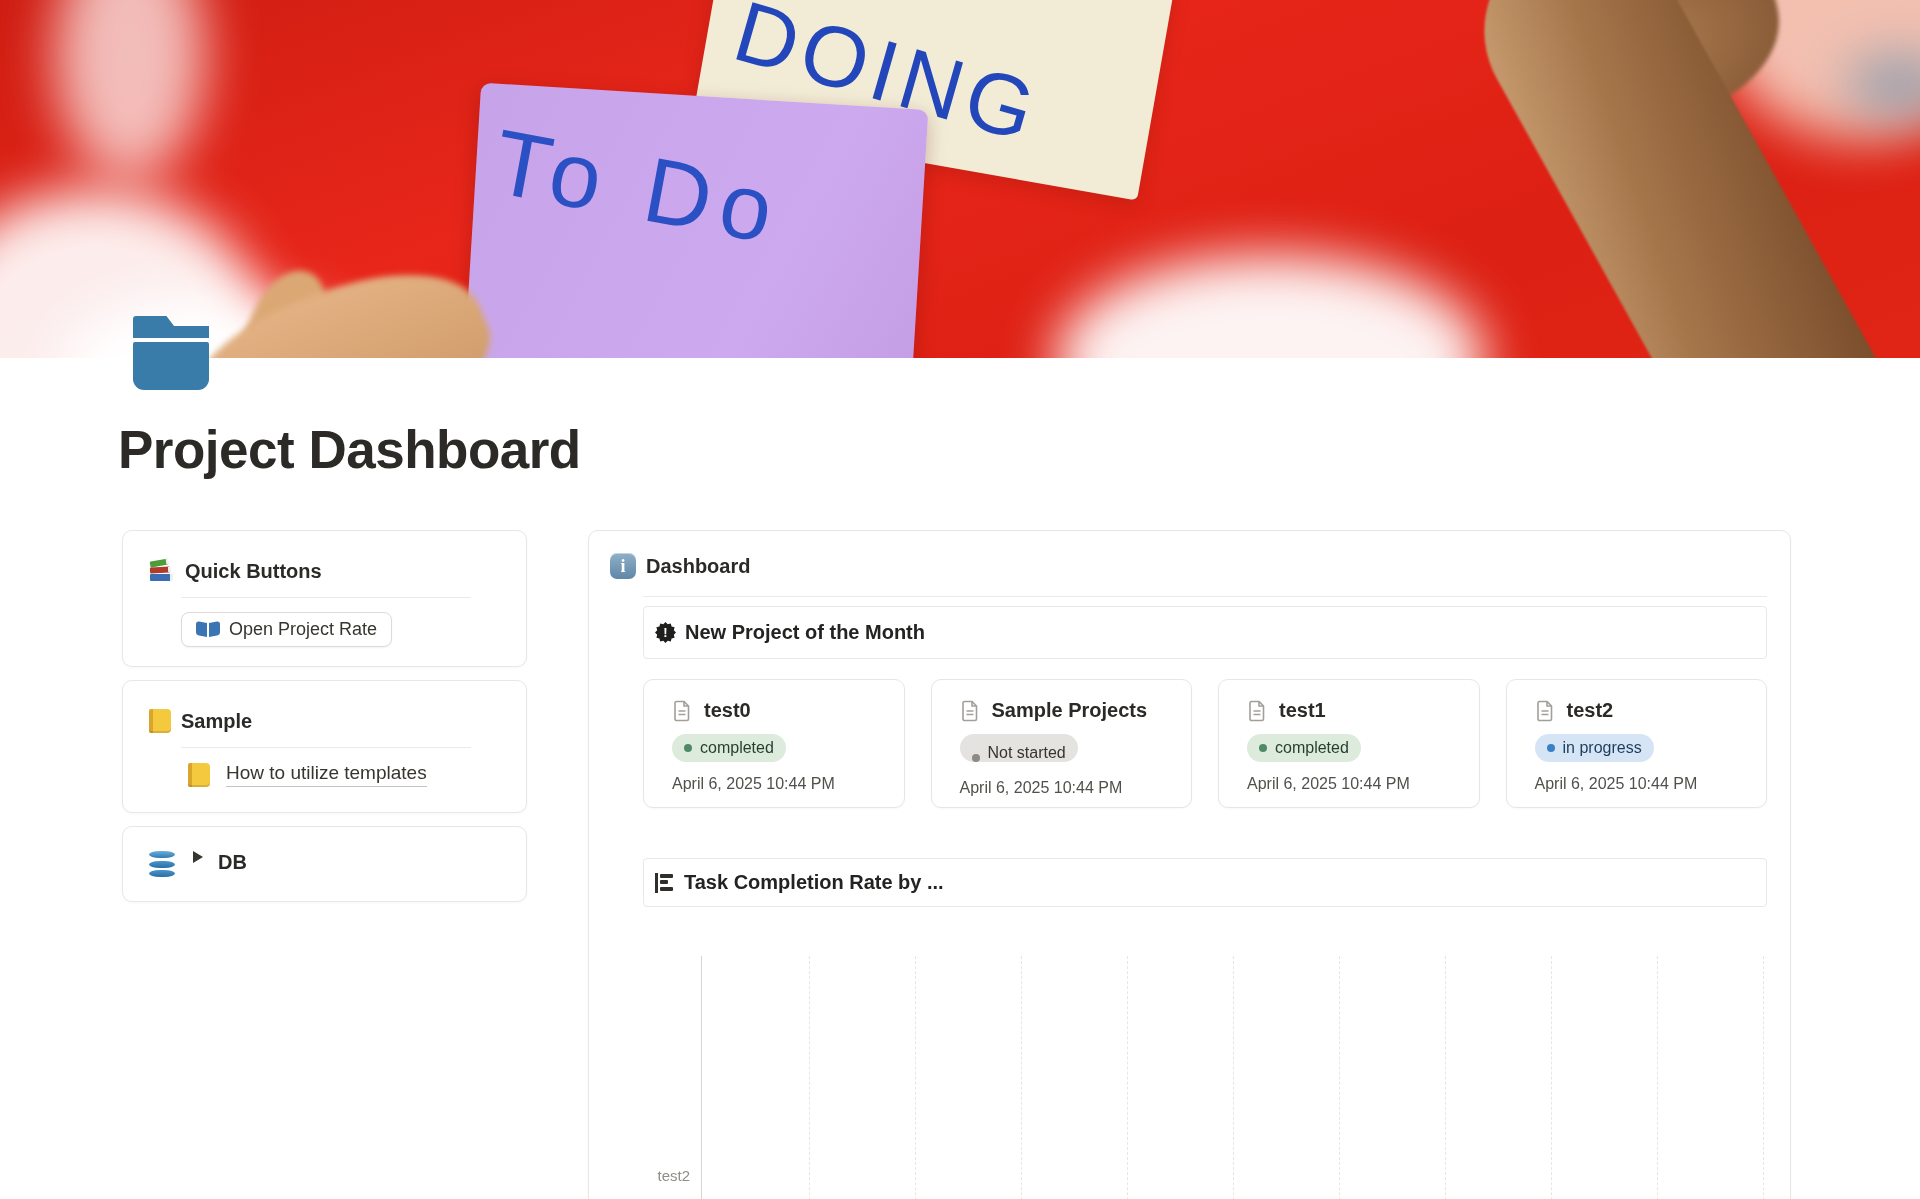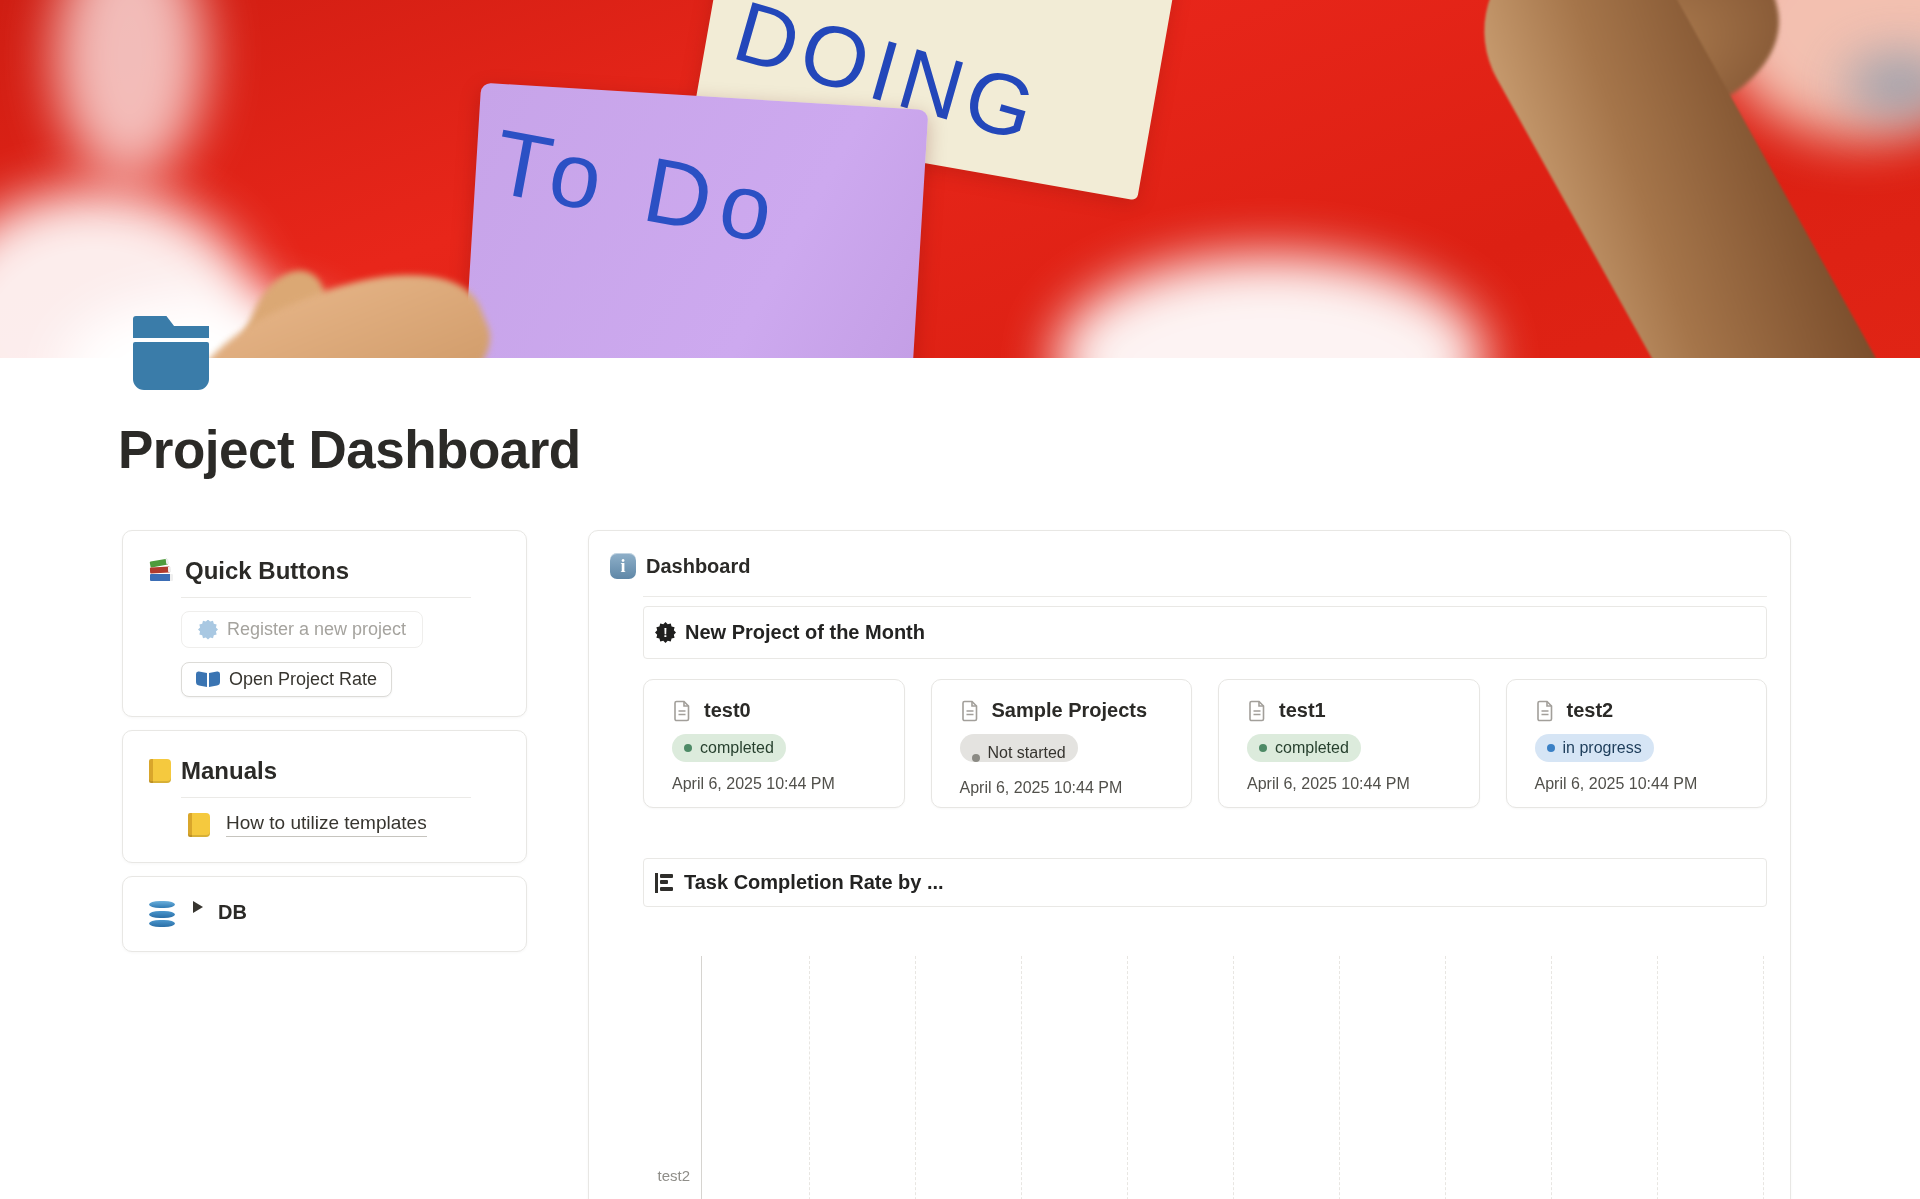--- a/index.html
+++ b/index.html
@@ -51,21 +51,21 @@
   
   .main-wrap { display:flex; gap:61px; padding-left:122px; margin-top:50px; }
   .sidebar { width:405px; flex:none; display:flex; flex-direction:column; }
   .main-col { flex:1; margin-right:129px; }
   .card { background:#fff; border:1px solid #e8e7e4; border-radius:10px;
     box-shadow:0 1px 3px rgba(15,15,15,.035); }
 
   
   .sb-card { padding:26px 26px 19px 26px; margin-bottom:13px; }
   .sb-head { display:flex; align-items:center; gap:10px; height:28px; }
-  .sb-head h2 { margin:0; font-size:24px; font-weight:700; color:#2b2a27; }
+  .sb-head h2 { margin:0; font-size:20px; font-weight:700; color:#2b2a27; }
   .divider { height:1px; background:#ebeae7; }
   .sb-div { margin:12px 29px 0 32px; }
   .btn { display:inline-flex; align-items:center; gap:9px; border-radius:8px; background:#fff;
     font-size:18px; cursor:pointer; font-family:inherit; }
   .btn-register { margin:13px 0 0 32px; border:1px solid #efeeec; color:#a5a39e; padding:7px 16px; }
   .btn-open { margin:14px 0 0 32px; border:1px solid #dcdbd7; color:#37352f; padding:6px 14px;
     font-weight:500; box-shadow:0 1px 2px rgba(0,0,0,.05); }
   .manual-link-row { display:flex; align-items:center; gap:16px; margin:14px 0 6px 39px; }
   .manual-link { font-size:19px; color:#37352f; text-decoration:none;
     border-bottom:1.5px solid #c6c4be; padding-bottom:2px; cursor:pointer; }
@@ -175,40 +175,34 @@
       <div class="sb-head">
         <span class="books-icon">
             <i class="b1"></i>
             <i class="b2"></i>
             <i class="b3"></i>
           </span>
         <h2>Quick Buttons</h2>
       </div>
       <div class="divider sb-div"></div>
       <div>
-        <button class="btn btn-register">
-          <span class="seal seal-blue"></span>
-          <span>Register a new project</span>
-        </button>
-      </div>
-      <div>
         <button class="btn btn-open">
           <span class="openbook-icon">
               <i class="l"></i>
               <i class="r"></i>
             </span>
           <span>Open Project Rate</span>
         </button>
       </div>
     </section>
 
     <section class="card sb-card">
       <div class="sb-head">
         <span class="notebook-icon"></span>
-        <h2>Manuals</h2>
+        <h2>Sample</h2>
       </div>
       <div class="divider sb-div"></div>
       <div class="manual-link-row">
         <span class="notebook-icon"></span>
         <a class="manual-link">How to utilize templates</a>
       </div>
     </section>
 
     <section class="card db-card">
       <div class="db-row">

